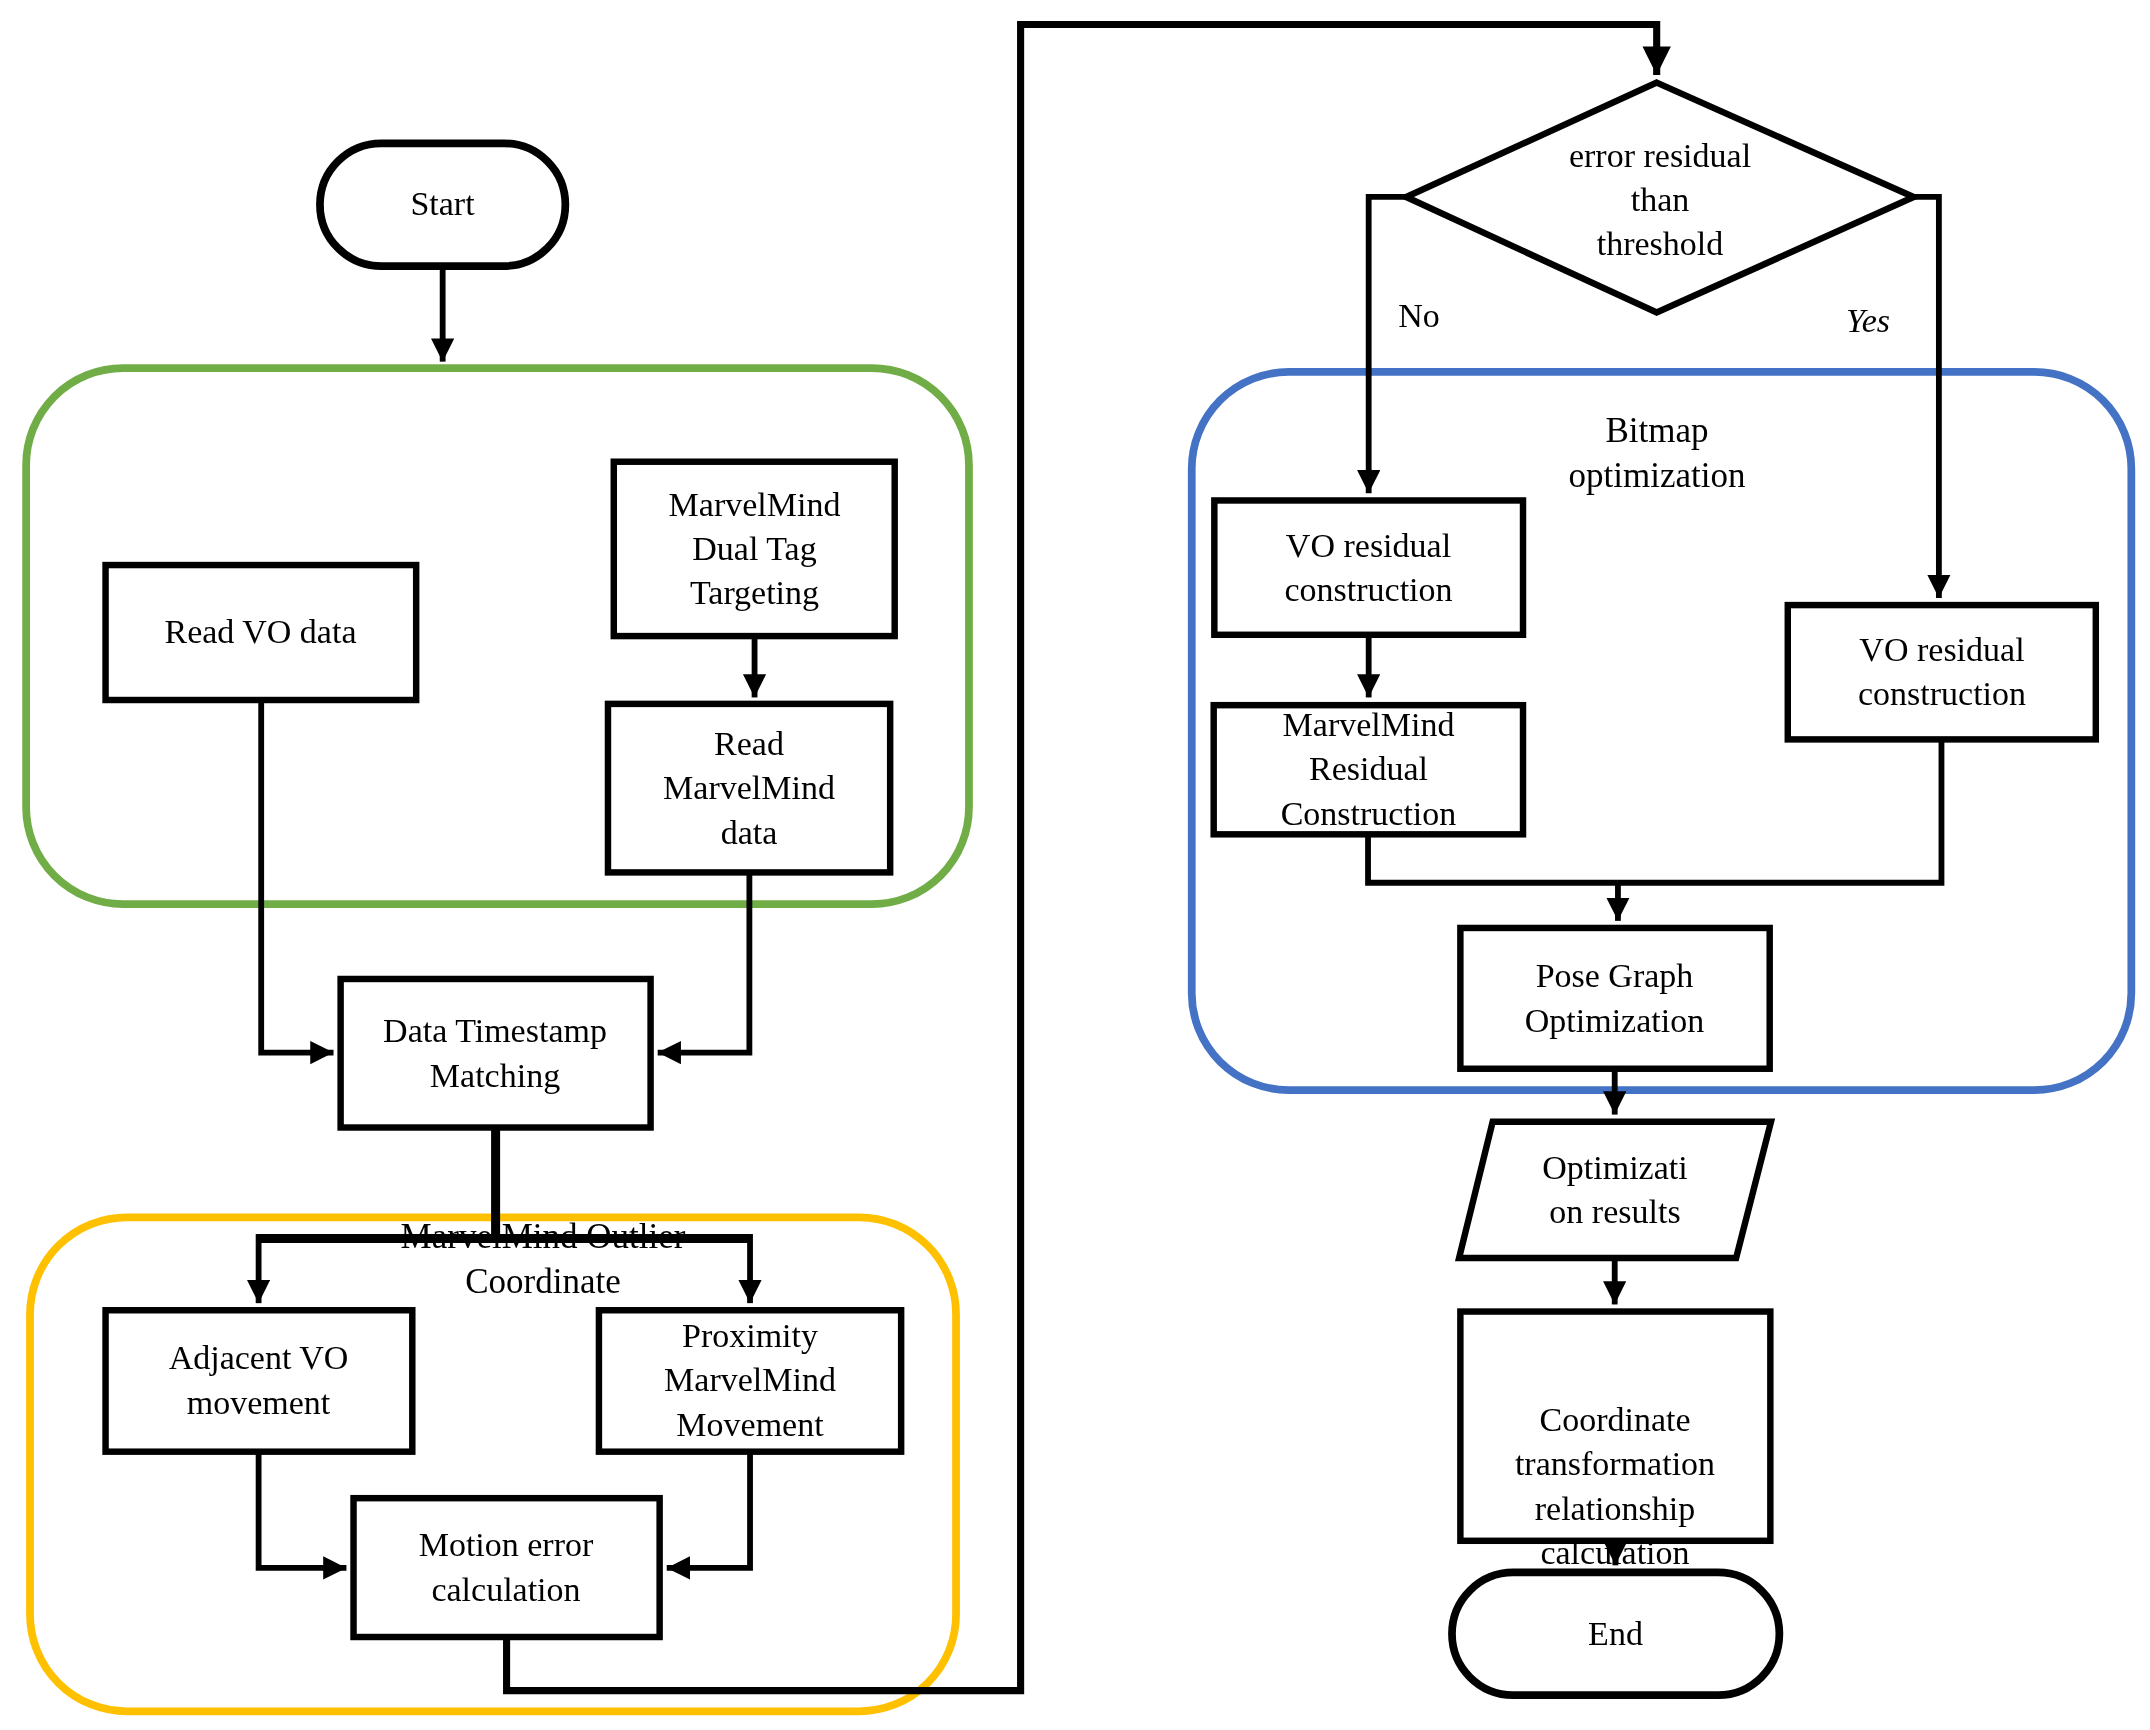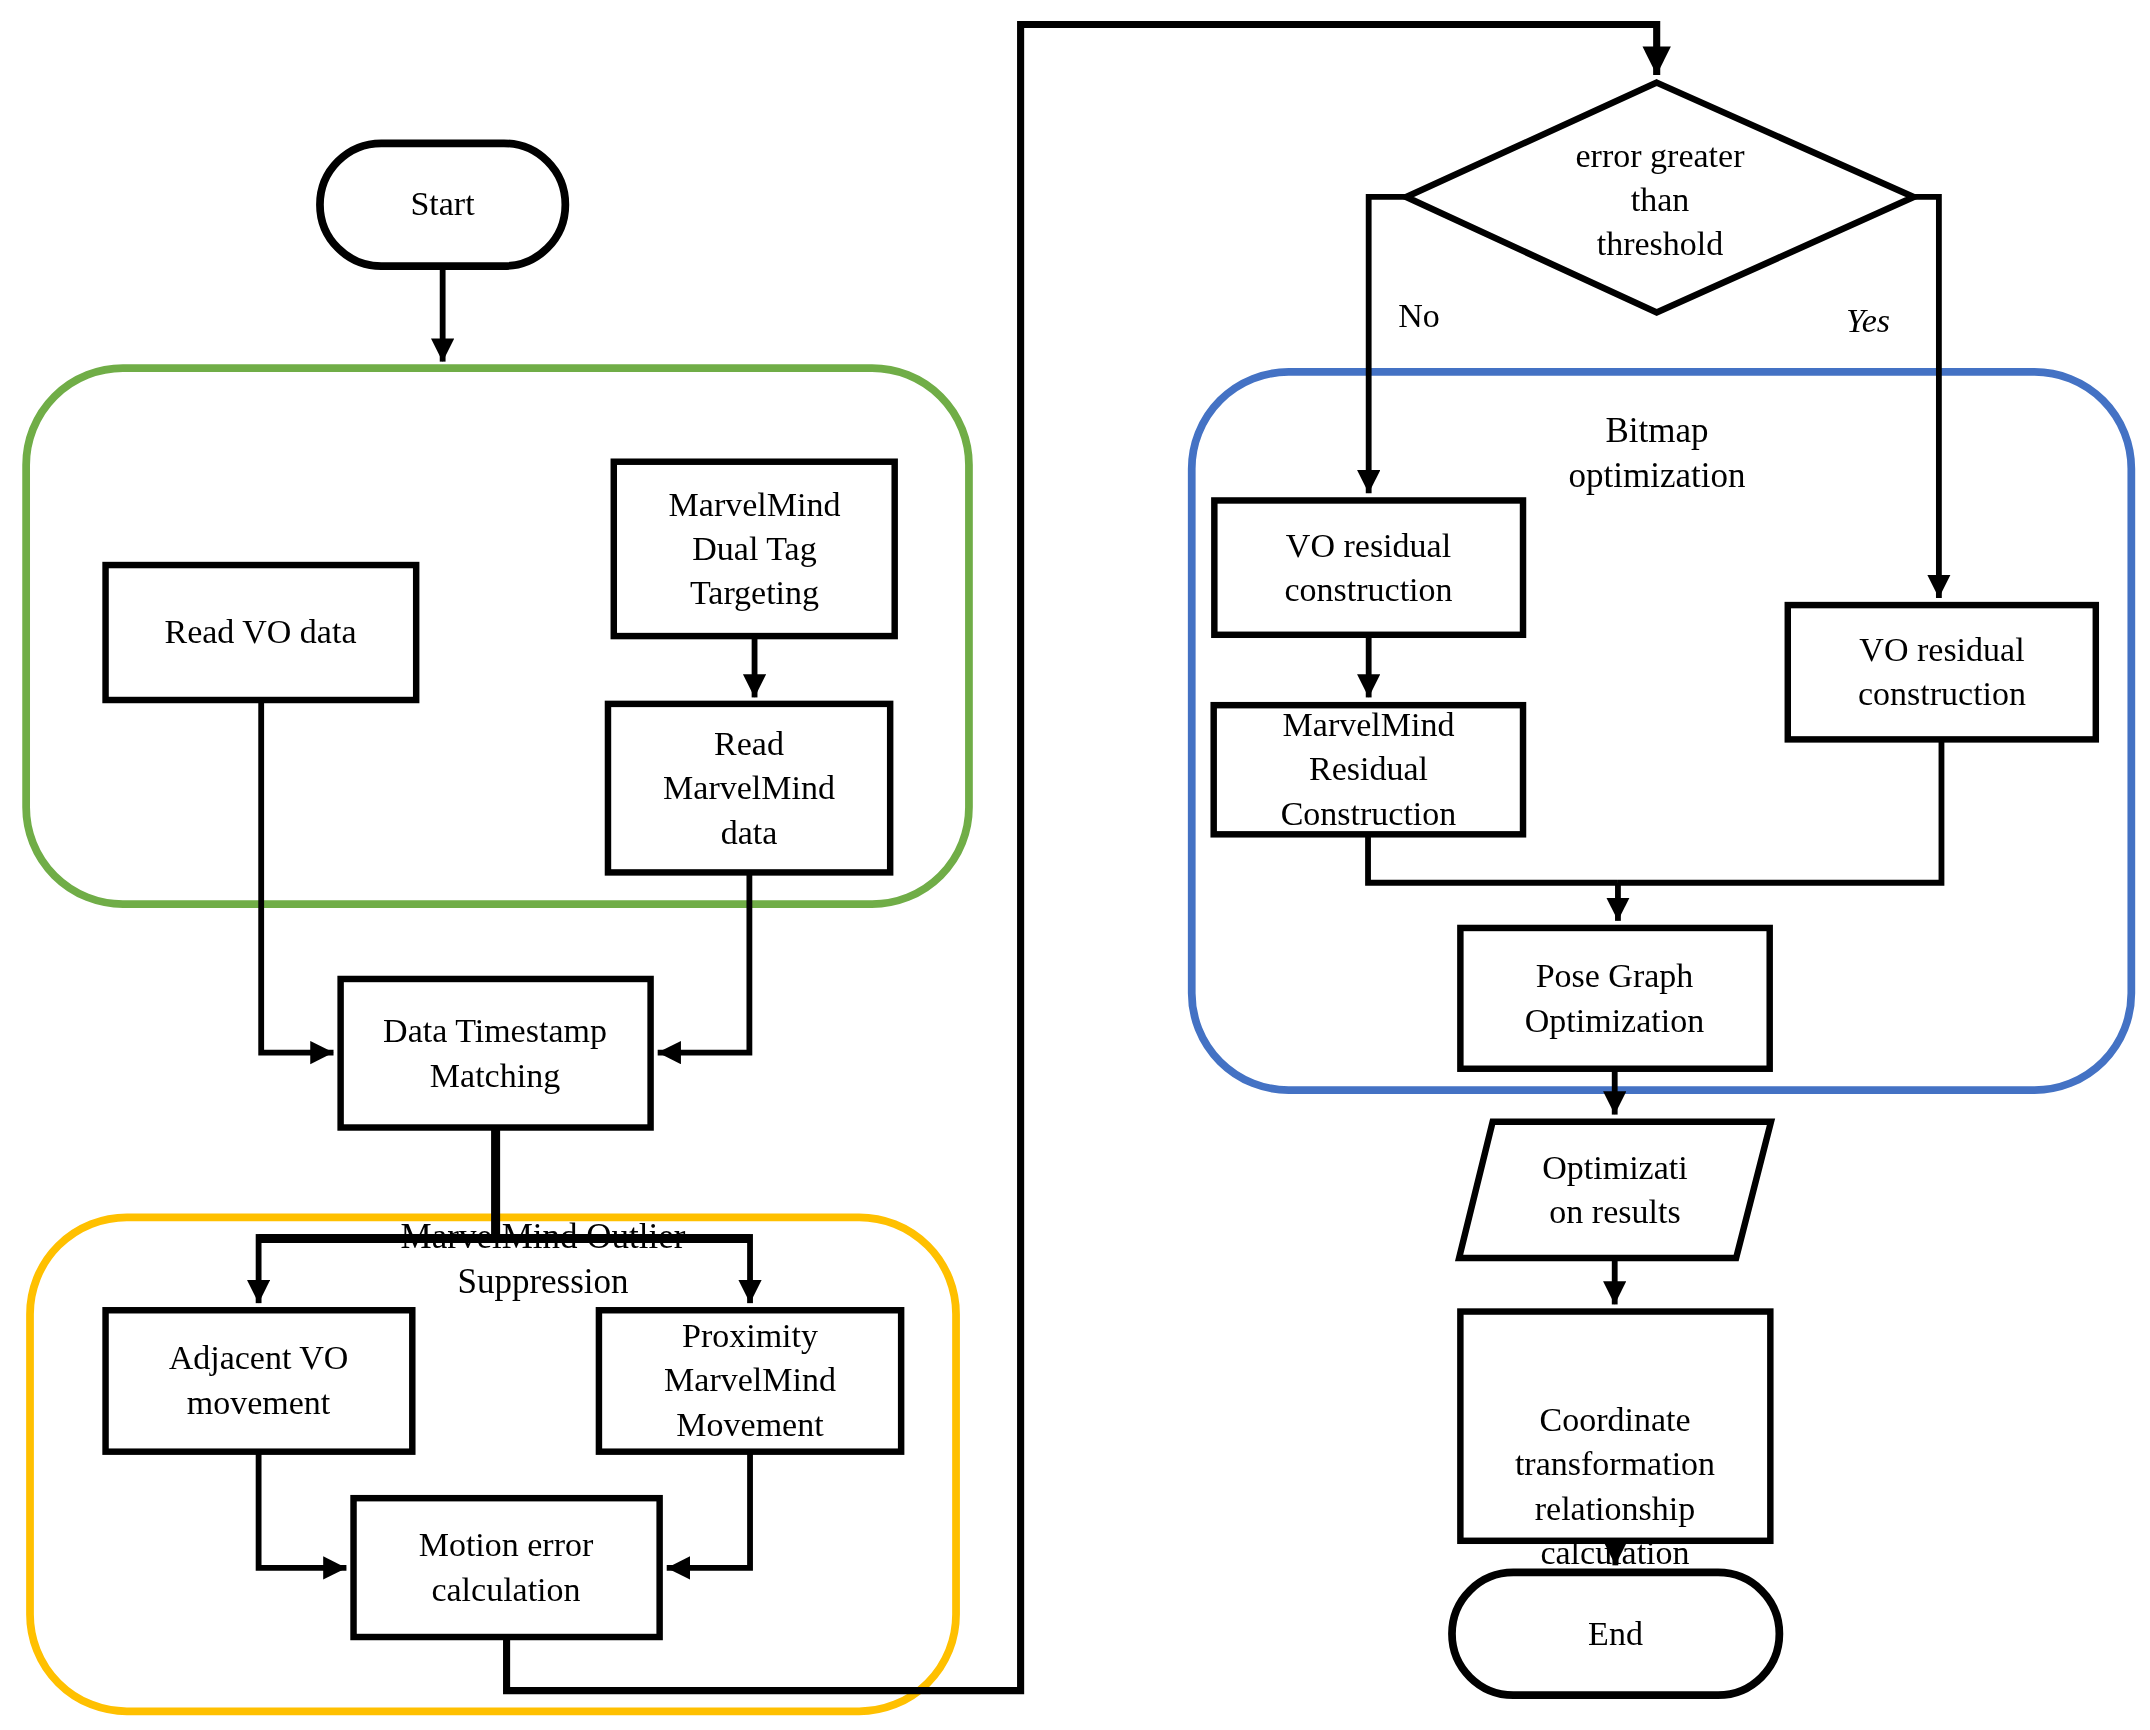--- a/index.html
+++ b/index.html
@@ -74,42 +74,42 @@
       <rect x="1879" y="1092" width="479" height="200"></rect>
       <rect x="2768" y="937" width="477" height="208"></rect>
       <rect x="2261" y="1437" width="479" height="218"></rect>
       <polygon points="2311,1737 2742,1737 2688,1948 2259,1948"></polygon>
       <rect x="2261" y="2031" width="480" height="355"></rect>
       <rect x="2248" y="2435" width="507" height="190" rx="95" stroke-width="12"></rect>
     </g>
   </svg>
 
   <div class="lbl grouplbl" style="left:220px;top:1214px;width:646px;height:90px;">MarvelMind Outlier
-Suppression</div>
+Coordinate</div>
   <div class="lbl grouplbl" style="left:1334px;top:408px;width:646px;height:90px;">Bitmap
 optimization</div>
 
   <div class="lbl" style="left:320px;top:143px;width:245px;height:123px;">Start</div>
   <div class="lbl" style="left:105px;top:565px;width:311px;height:135px;">Read VO data</div>
   <div class="lbl" style="left:614px;top:462px;width:281px;height:174px;">MarvelMind
 Dual Tag
 Targeting</div>
   <div class="lbl" style="left:608px;top:704px;width:282px;height:169px;">Read
 MarvelMind
 data</div>
   <div class="lbl" style="left:340px;top:979px;width:310px;height:149px;">Data Timestamp
 Matching</div>
   <div class="lbl" style="left:105px;top:1310px;width:307px;height:141px;font-family:Liberation Serif, serif;">Adjacent VO
 movement</div>
   <div class="lbl" style="left:599px;top:1310px;width:302px;height:141px;">Proximity
 MarvelMind
 Movement</div>
   <div class="lbl" style="left:353px;top:1498px;width:306px;height:139px;">Motion error
 calculation</div>
-  <div class="lbl" style="left:1406px;top:134px;width:508px;height:132px;">error greater
+  <div class="lbl" style="left:1406px;top:134px;width:508px;height:132px;">error residual
 than
 threshold</div>
   <div class="lbl" style="left:1214px;top:501px;width:309px;height:134px;">VO residual
 construction</div>
   <div class="lbl" style="left:1214px;top:705px;width:309px;height:129px;">MarvelMind
 Residual
 Construction</div>
   <div class="lbl" style="left:1788px;top:605px;width:308px;height:134px;">VO residual
 construction</div>
   <div class="lbl" style="left:1460px;top:928px;width:309px;height:141px;">Pose Graph

